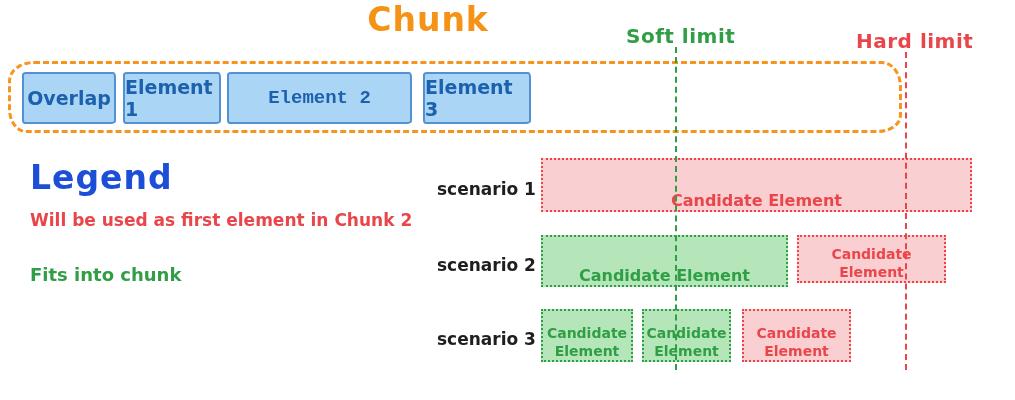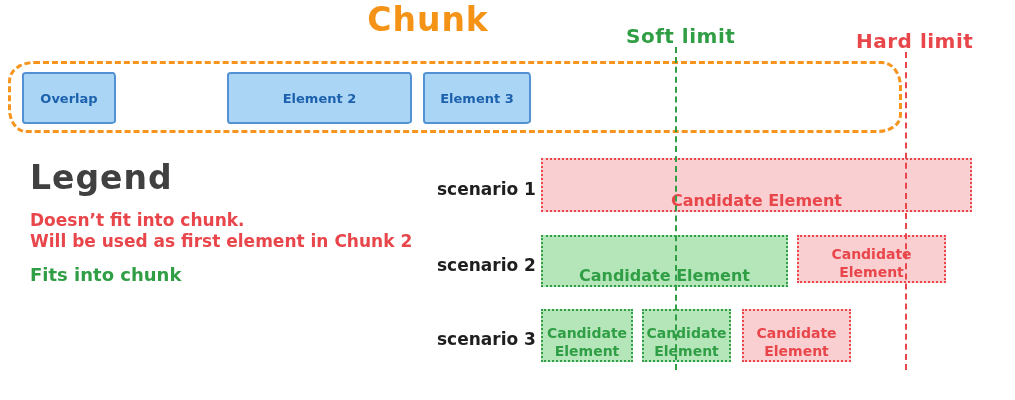--- a/index.html
+++ b/index.html
@@ -17,28 +17,28 @@
   .chunk-box{
     position:absolute;left:8px;top:61px;width:888px;height:66px;
     border:3.5px dashed #f7941d;
     border-radius:26px 20px 24px 18px / 20px 26px 18px 24px;
     z-index:1;
   }
   .blue-el{
     position:absolute;top:72px;height:48px;z-index:2;
     background:#abd5f5;border:2px solid #5291d4;
     border-radius:4px 3px 5px 3px / 3px 5px 3px 4px;
-    color:#1c61ad;font-size:13px;font-weight:bold;
+    color:#1c61ad;font-size:19px;font-weight:bold;
     display:flex;align-items:center;justify-content:center;
   }
   .vline{position:absolute;width:0;z-index:4;}
   .soft-line{left:675px;top:47px;height:323px;border-left:2.5px dashed #2f9e44;}
   .hard-line{left:905px;top:52px;height:318px;border-left:2.5px dashed #e8464a;}
   .legend-h{
-    position:absolute;left:30px;top:158px;font-size:33px;color:#404040;
+    position:absolute;left:30px;top:158px;font-size:33px;color:#1d4ed8;
     font-weight:bold;letter-spacing:1px;
   }
   .legend-red{
     position:absolute;left:30px;top:210px;font-size:17px;line-height:21px;
     color:#e8464a;font-weight:bold;
   }
   .legend-green{
     position:absolute;left:30px;top:264px;font-size:18px;color:#2f9e44;font-weight:bold;
   }
   .scen-label{
@@ -61,33 +61,35 @@
 
   <div class="title">Chunk</div>
   <div class="limit-label soft-label">Soft limit</div>
   <div class="limit-label hard-label">Hard limit</div>
 
   <div class="chunk-box"></div>
 
   <div class="blue-el" style="left:22px;width:90px;">
       <span>Overlap</span>
     </div>
-  <div class="blue-el" style="left:227px;width:181px;">
+  <div class="blue-el" style="left:123px;width:94px;">
+      <span>Element 1</span>
+    </div>
+  <div class="blue-el" style="left:227px;width:181px;font-family:Liberation Mono, monospace;">
       <span>Element 2</span>
     </div>
   <div class="blue-el" style="left:423px;width:104px;">
       <span>Element 3</span>
     </div>
 
   <div class="vline soft-line"></div>
   <div class="vline hard-line"></div>
 
   <div class="legend-h">Legend</div>
   <div class="legend-red">
-    <div>Doesn’t fit into chunk.</div>
     <div>Will be used as first element in Chunk 2</div>
   </div>
   <div class="legend-green">Fits into chunk</div>
 
   <div class="scen-label" style="top:179px;">scenario 1</div>
   <div class="scen-label" style="top:255px;">scenario 2</div>
   <div class="scen-label" style="top:329px;">scenario 3</div>
 
   <div class="sbox red fs16" style="left:541px;top:158px;width:427px;height:50px;">
     <span>Candidate Element</span>

